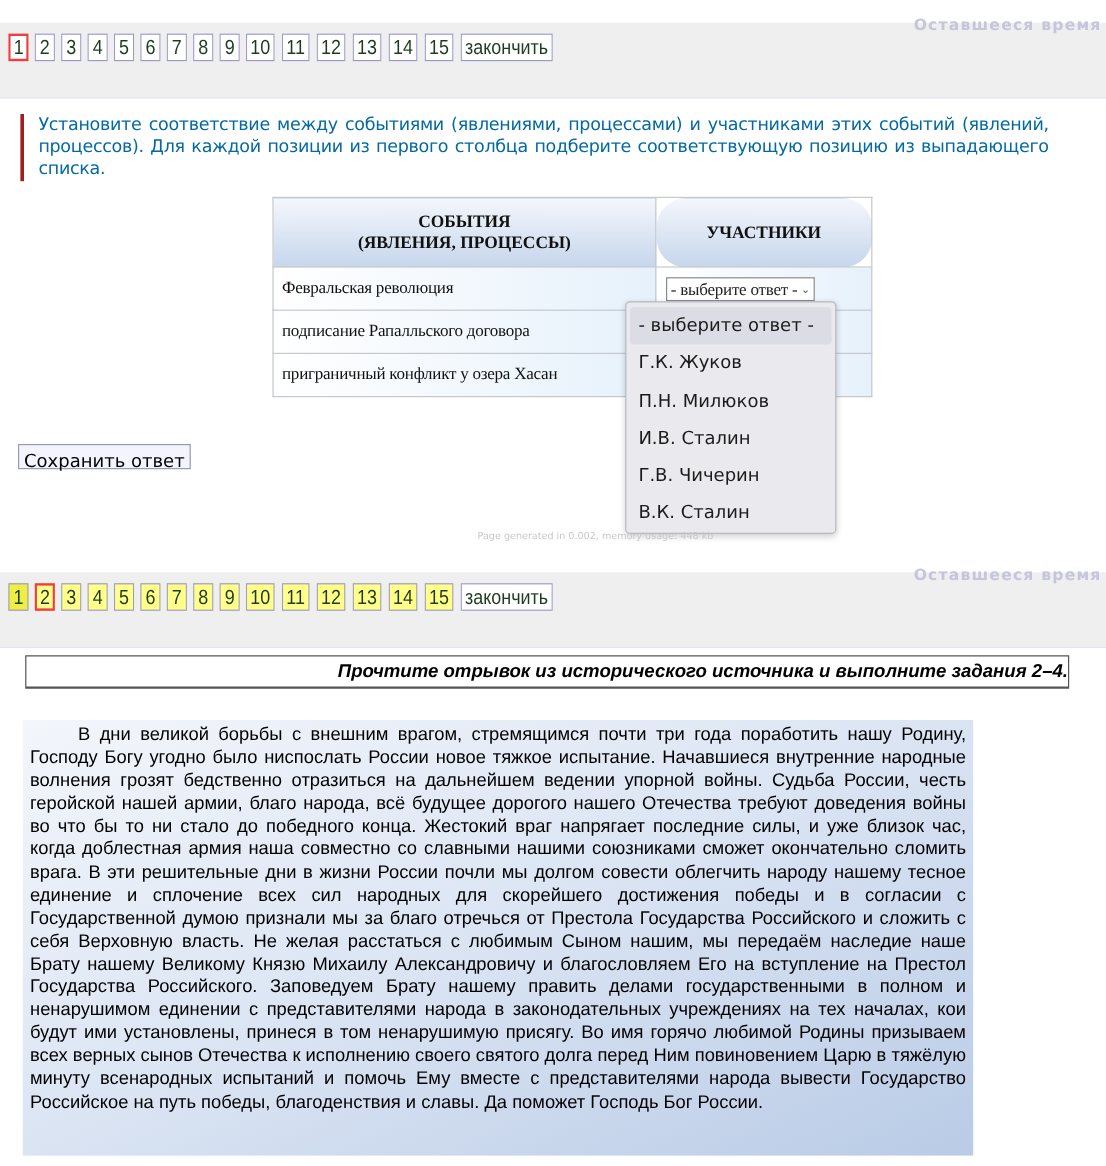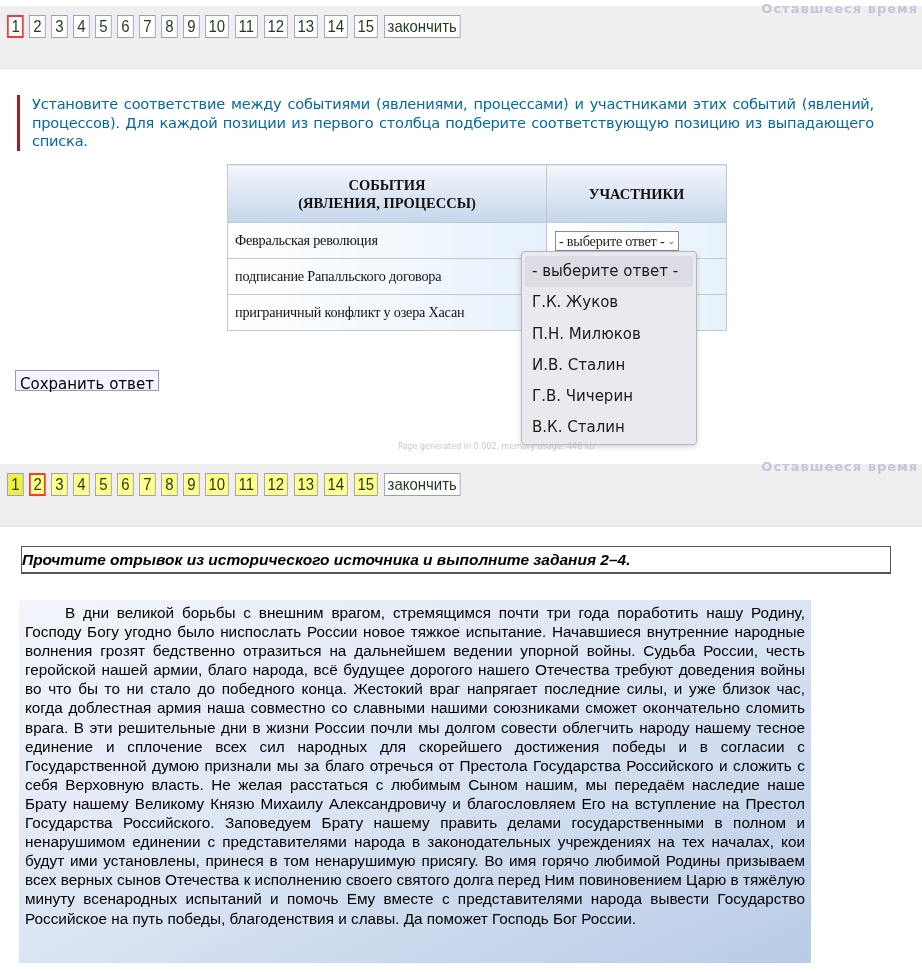--- a/index.html
+++ b/index.html
@@ -2,21 +2,21 @@
 <html><head>
 <meta charset="utf-8">
 <style>
   * { box-sizing: border-box; }
   html, body { margin: 0; padding: 0; background: #ffffff; }
   body { width: 922px; height: 972px; overflow: hidden; position: relative;
          font-family: "DejaVu Sans", sans-serif; color: #000; }
 
   
   .navbar { position: absolute; left: 0; width: 922px; height: 63px; background: #efefef;
-            border-bottom: 1px solid #e2e6f2; }
+            border-bottom: 1px solid #e2e6f2; margin-top: 13px; }
   .navbar .ghost { position: absolute; right: 4px; top: -5px; font-size: 13px; color: #c5c5dc;
                    letter-spacing: 1px; font-weight: bold; white-space: nowrap; }
   .navbar .btns { position: absolute; left: 7px; top: 9px; display: flex; gap: 5px; }
   .nbtn { height: 23px; min-width: 19px; padding: 0 3px; border: 1px solid #9b9bc8;
           background: #ffffff; color: #1f3a1f; font-family: "Liberation Sans", sans-serif;
           font-size: 17px; line-height: 21px; text-align: center; cursor: pointer;
           transform: scaleX(0.88); transform-origin: left center; margin-right: -2px; }
   .nbtn.active { border: 2px solid #f03c3c; line-height: 19px; }
   .nbtn.y { background: #ffff8a; }
   .nbtn.y.done { background: #eeee44; }
@@ -30,21 +30,21 @@
            border-left: 3px solid #a21d1d; color: #0369a1; font-size: 14.6px; line-height: 18.5px;
            font-family: "DejaVu Sans", sans-serif; text-align: justify; letter-spacing: -0.25px; }
 
   
   table.match { position: absolute; left: 195px; top: 164px; border-collapse: collapse;
                 border: 1px solid #c5c8cc; font-family: Liberation Serif, serif; margin-left: 32px; }
   table.match th { background: linear-gradient(to bottom, #f4f7fb, #c6d6ec);
                    border: 1px solid #c5c8cc; font-weight: bold; font-size: 14.5px; text-align: center;
                    color: #111; padding: 6px 8px; line-height: 18px; }
   table.match th.c1 { width: 319px; height: 58px; }
-  table.match th.c2 { width: 180px; }
+  table.match th.c2 { width: 180px; border-radius: 25px; }
   table.match td { background: linear-gradient(to right, #ffffff, #e6f1fb); border: 1px solid #c5c8cc;
                    font-size: 14.2px; padding: 0 7px; height: 36px; color: #111; white-space: nowrap;
                    letter-spacing: -0.2px; }
   .select { display: inline-block; border: 1px solid #8a8a8a; background: #fff; font-size: 14.2px;
             padding: 0 3px; height: 20px; line-height: 18px; color: #222; white-space: nowrap;
             cursor: pointer; margin-left: 1px; }
   .select .chev { font-size: 9px; margin-left: 3px; color: #555; vertical-align: 2px; }
 
   .dropdown { position: absolute; left: 521px; top: 251px; width: 176px; height: 194px;
               background: #e9e9ee; border: 1px solid #b8b8c0; border-radius: 4px;
@@ -55,21 +55,21 @@
 
   .save { position: absolute; left: 15px; top: 370px; height: 21px; padding: 0 4px;
           background: #f4f4ff; border: 1px solid #9a9ab8; font-size: 15px; line-height: 26px;
           font-family: "DejaVu Sans", sans-serif; color: #000; cursor: pointer; }
 
   .gen { position: absolute; left: 398px; top: 442px; font-size: 8px; color: #c8c8c8;
          font-family: "DejaVu Sans", sans-serif; white-space: nowrap; }
 
   
   .heading { position: absolute; left: 21px; top: 546px; width: 870px; height: 28px;
-             border: 1px solid #555; border-bottom-width: 2px; text-align: left;
+             border: 1px solid #555; border-bottom-width: 2px; text-align: right;
              font-family: "Liberation Sans", sans-serif; font-weight: bold; font-style: italic;
              font-size: 15.5px; line-height: 26px; color: #000; }
   .source { position: absolute; left: 19px; top: 600px; width: 792px; height: 363px;
             background: linear-gradient(to bottom right, #f3f6fb 0%, #dde6f4 45%, #b9cbe6 100%);
             padding: 3px 6px 0 6px; font-family: "Liberation Sans", sans-serif;
             font-size: 15.3px; line-height: 19.1px; color: #000; text-align: justify; }
   .source p { margin: 0; text-indent: 40px; }
 </style>
 </head>
 <body>

